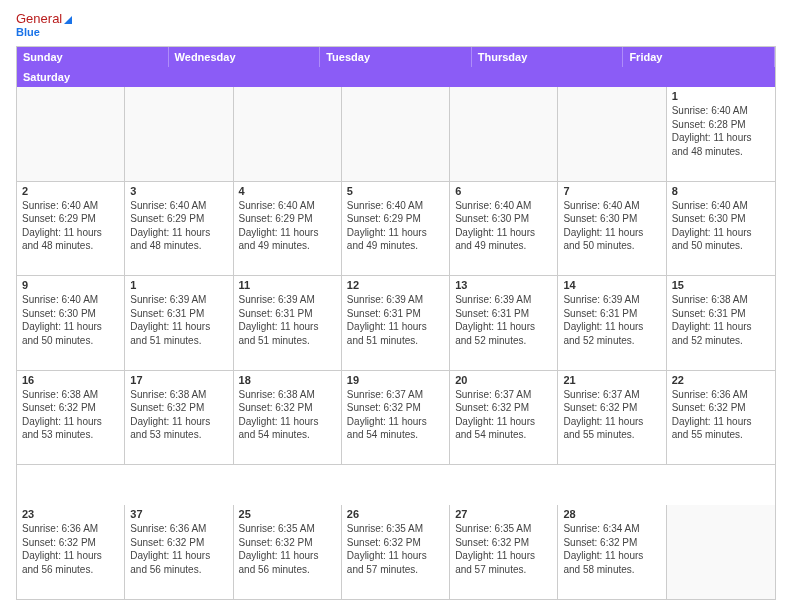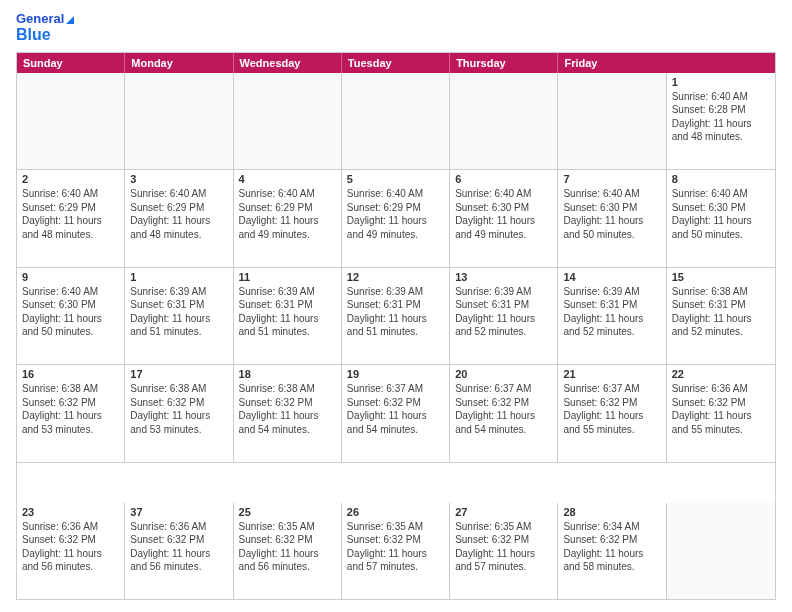--- a/index.html
+++ b/index.html
@@ -42,22 +42,22 @@
       color: #555;
     }
     .calendar {
       flex: 1;
       display: flex;
       flex-direction: column;
       border: 1px solid #ccc;
     }
     .cal-header {
       display: grid;
-      grid-template-columns: repeat(7, 1fr);
-      background: #be185d;
+      grid-template-columns: repeat(5, 1fr);
+      background: #8b5cf6;
     }
     .cal-header-cell {
       color: #fff;
       font-size: 11px;
       font-weight: bold;
       padding: 4px 6px;
       text-align: left;
       border-right: 1px solid rgba(255,255,255,0.3);
     }
     .cal-header-cell:last-child { border-right: none; }
@@ -97,38 +97,38 @@
       line-height: 1.35;
     }
   </style>
 </head>
 <body>
 
 <div class="page">
   <div class="header">
     <div class="logo">
     <div style="line-height:1.1;">
-      <div style="font-size:13px;font-weight:bold;color:#1d4ed8;">General<span style="display:inline-block;width:0;height:0;border-left:8px solid transparent;border-bottom:8px solid #1a73e8;margin-left:2px;vertical-align:middle;"></span></div>
-      <div style="font-size:16px;font-weight:bold;color:#1a73e8;">Blue</div>
+      <div style="font-size:13px;font-weight:normal;color:#b91c1c;">General<span style="display:inline-block;width:0;height:0;border-left:8px solid transparent;border-bottom:8px solid #1a73e8;margin-left:2px;vertical-align:middle;"></span></div>
+      <div style="font-size:11px;font-weight:bold;color:#1a73e8;">Blue</div>
     </div>
   </div>
     <div class="title-block">
       <div class="month-year"></div>
       <div class="location"></div>
     </div>
   </div>
 
   <div class="calendar">
     <div class="cal-header">
     <div class="cal-header-cell">Sunday</div>
-        <div class="cal-header-cell">Monday</div>
         <div class="cal-header-cell">Wednesday</div>
         <div class="cal-header-cell">Tuesday</div>
         <div class="cal-header-cell">Thursday</div>
         <div class="cal-header-cell">Friday</div>
+        <div class="cal-header-cell">Saturday</div>
       </div>
     <div class="cal-body">
     <div class="cal-row">
           <div class="cal-cell empty"></div>
           <div class="cal-cell empty"></div>
           <div class="cal-cell empty"></div>
           <div class="cal-cell empty"></div>
           <div class="cal-cell empty"></div>
           <div class="cal-cell empty"></div>
           <div class="cal-cell">

